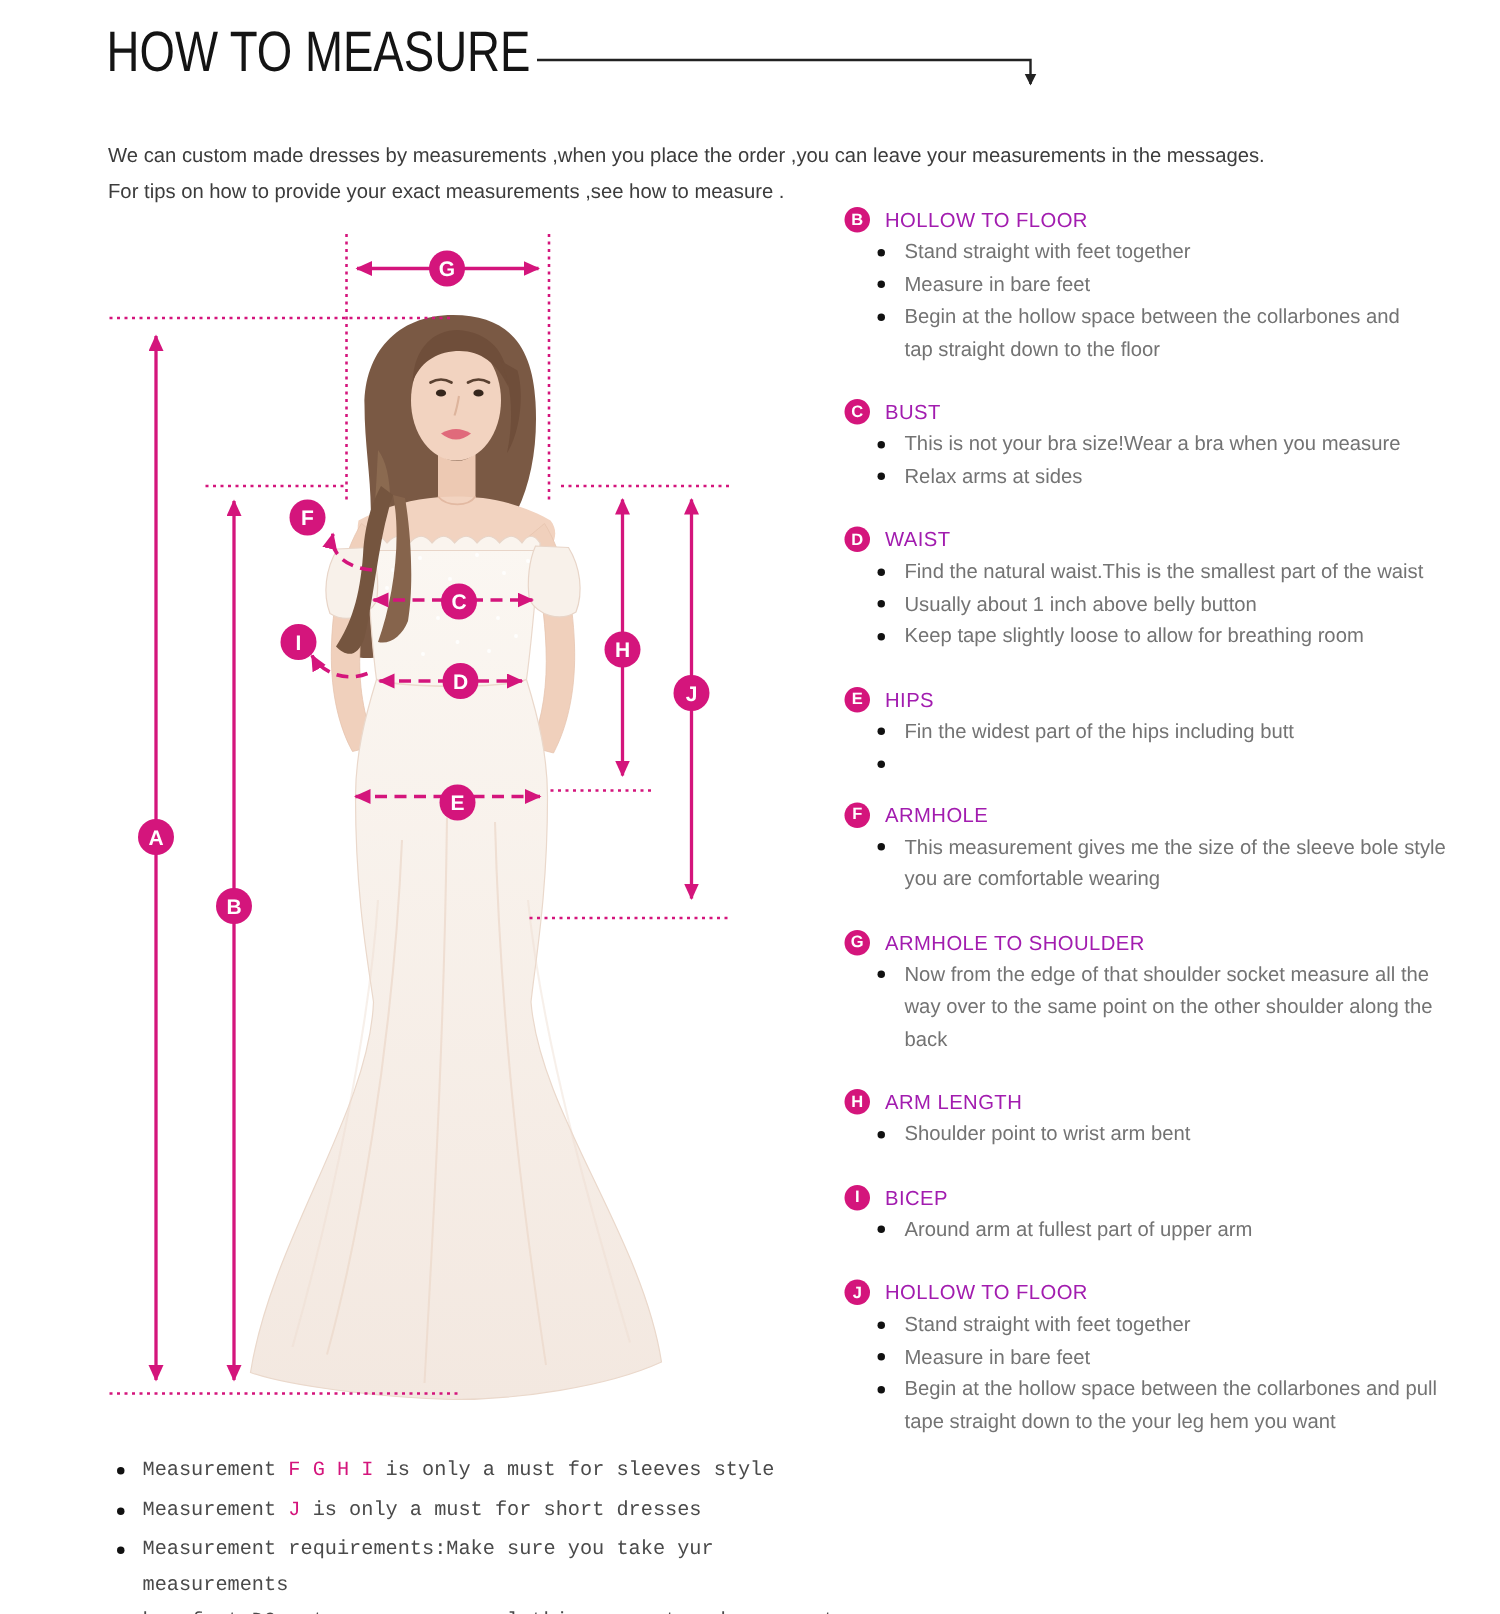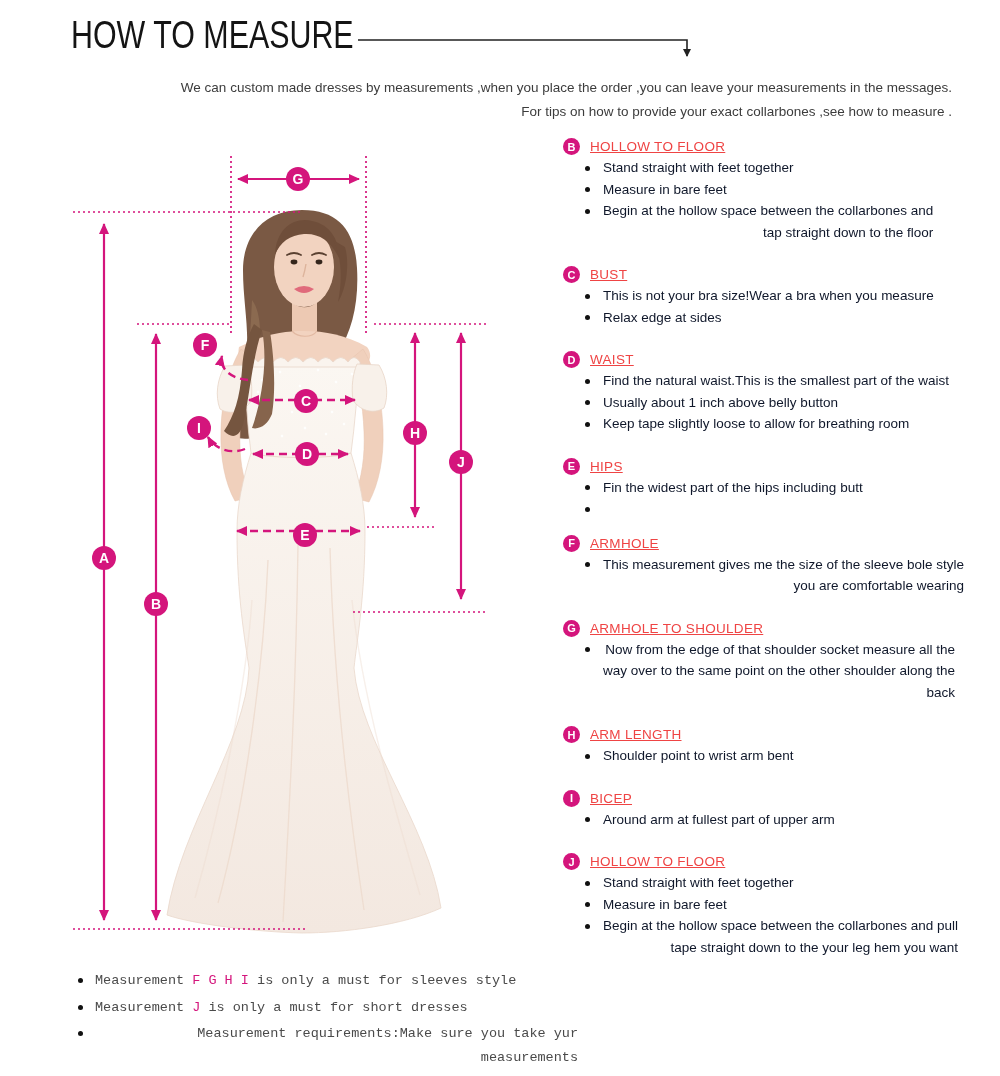--- a/index.html
+++ b/index.html
@@ -1,27 +1,27 @@
 <!DOCTYPE html>
 <html style="--accent: #d4157c;"><head>
 <meta charset="utf-8">
 <style>
   :root { --accent:#d4157c; }
   * { margin:0; padding:0; box-sizing:border-box; }
   body { width:1000px; height:1076px; background:#fff;
          font-family:"Liberation Sans", sans-serif; color:#222; }
-  .page { position:relative; width:1000px; height:1076px; overflow:hidden; background:#fff;text-align:right; }
+  .page { position:relative; width:1000px; height:1076px; overflow:hidden; background:#fff; }
 
   
   .title { position:absolute; left:71px; top:14px; font-size:38px; font-weight:400;
            color:#141414; letter-spacing:0; transform:scaleX(.8); transform-origin:left top;
            white-space:nowrap; }
 
   
-  .intro { position:absolute; left:72px; top:76px; width:880px; font-size:13.5px;
+  .intro { position:absolute; left:72px; top:92px; width:880px; font-size:13.5px;
            color:#3c3c3c; line-height:24px; }
 
   
   svg.diagram { position:absolute; left:0; top:0; width:1000px; height:1076px; }
   .dotted line { stroke:var(--accent); stroke-width:1.7; stroke-dasharray:2 3; }
   .solid line { stroke:var(--accent); stroke-width:2.2; }
   .dashedA line, .dashedA path { stroke:var(--accent); stroke-width:2.4; stroke-dasharray:8 5; fill:none; }
   .mhead { fill:var(--accent); }
   .titleline { fill:none; stroke:#222; stroke-width:1.6; }
 
@@ -31,24 +31,24 @@
             display:flex; align-items:center; justify-content:center;
             transform:translate(-50%,-50%); }
 
   
   .col { position:absolute; left:563px; top:136px; width:430px; }
   .section { margin-bottom:21px; }
   .sec-head { display:flex; align-items:center; gap:10px; height:21px; }
   .badge-sm { width:17px; height:17px; border-radius:50%; background:var(--accent);
               color:#fff; font-size:11px; font-weight:bold; display:flex;
               align-items:center; justify-content:center; flex:0 0 17px; }
-  .sec-title { font-size:13.5px; color:#ef4444; letter-spacing:.3px;text-decoration:underline; }
+  .sec-title { font-size:13.5px; color:#a21caf; letter-spacing:.3px; }
   .bullet { display:flex; gap:13px; padding-left:22px; }
   .dot { width:5px; height:5px; border-radius:50%; background:#111; flex:0 0 5px; margin-top:8.5px; }
-  .btext { font-size:13.5px; color:#0f172a; line-height:21.5px; white-space:pre-line; }
+  .btext { font-size:13.5px; color:#737373; line-height:21.5px; white-space:pre-line; }
 
   
   .notes { position:absolute; left:78px; top:969px; width:500px; }
   .note { display:flex; gap:12px; margin-bottom:2.5px; }
   .note .dot { margin-top:9px; }
   .ntext { font-size:13.5px; color:#4a4a4a; line-height:24px; white-space:pre-line;font-family:Liberation Mono, monospace; }
   .ntext .em { color:var(--accent); }
 </style>
 </head>
 <body>
@@ -164,21 +164,21 @@
       <path d="M248,380 C232,379 219,369 222,356" marker-end="url(#am)"></path>
       <path d="M245,449 C230,455 214,448 208,437" marker-end="url(#am)"></path>
     </g>
 
     <polyline class="titleline" points="358,40 687,40 687,56" marker-end="url(#bm)"></polyline>
   </svg>
 
   <div class="title">HOW TO MEASURE</div>
   <div class="intro">
     <p>We can custom made dresses by measurements ,when you place the order ,you can leave your measurements in the messages.</p>
-    <p>For tips on how to provide your exact collarbones ,see how to measure .</p>
+    <p>For tips on how to provide your exact measurements ,see how to measure .</p>
   </div>
 
   <div class="dbadge" style="left:104px; top:558px;">A</div>
   <div class="dbadge" style="left:156px; top:604px;">B</div>
   <div class="dbadge" style="left:306px; top:401px;">C</div>
   <div class="dbadge" style="left:307px; top:454px;">D</div>
   <div class="dbadge" style="left:305px; top:535px;">E</div>
   <div class="dbadge" style="left:205px; top:345px;">F</div>
   <div class="dbadge" style="left:298px; top:179px;">G</div>
   <div class="dbadge" style="left:415px; top:433px;">H</div>
@@ -211,21 +211,21 @@
       <div class="sec-head">
         <span class="badge-sm">C</span>
         <span class="sec-title">BUST</span>
       </div>
       <div class="bullet">
           <span class="dot"></span>
           <span class="btext">This is not your bra size!Wear a bra when you measure</span>
         </div>
       <div class="bullet">
           <span class="dot"></span>
-          <span class="btext">Relax edge at sides</span>
+          <span class="btext">Relax arms at sides</span>
         </div>
     </div>
 
     <div class="section">
       <div class="sec-head">
         <span class="badge-sm">D</span>
         <span class="sec-title">WAIST</span>
       </div>
       <div class="bullet">
           <span class="dot"></span>

